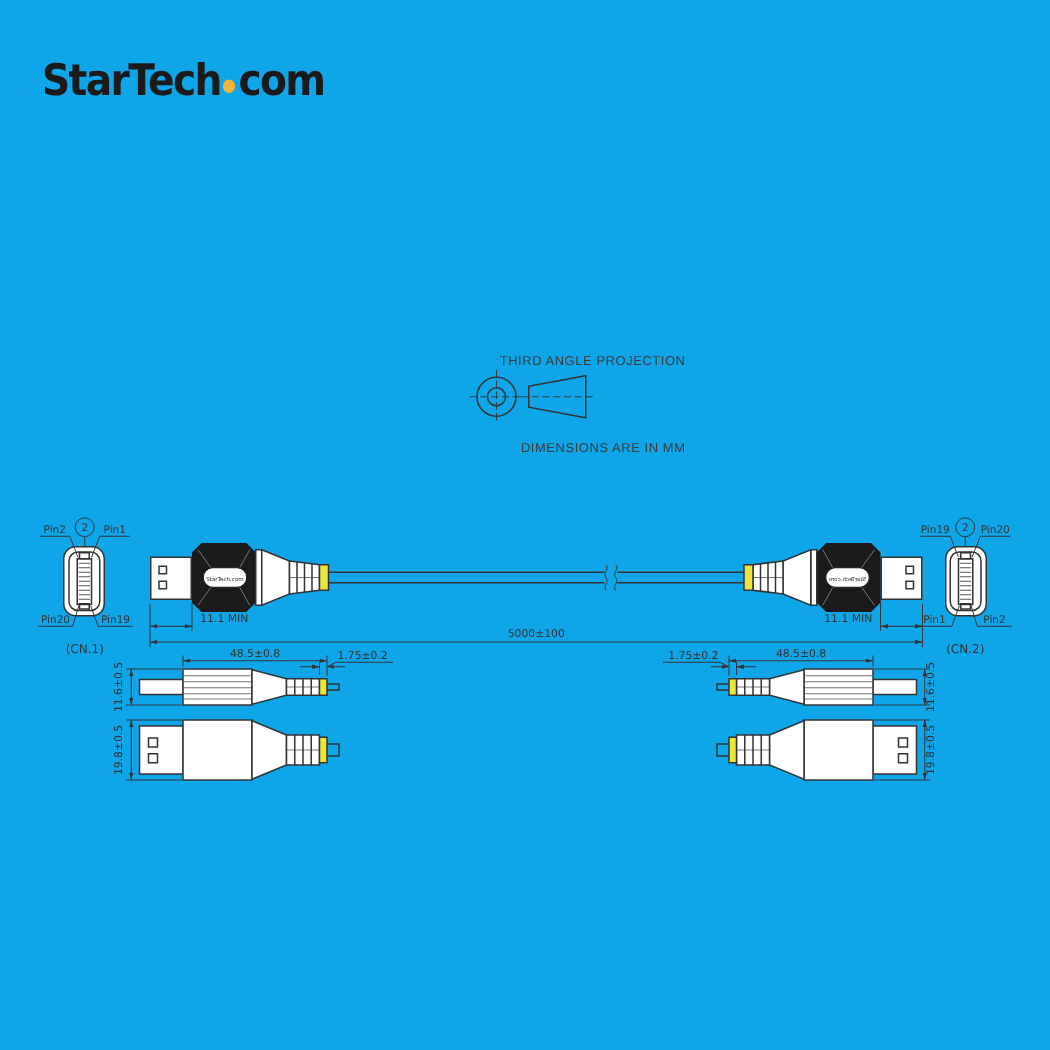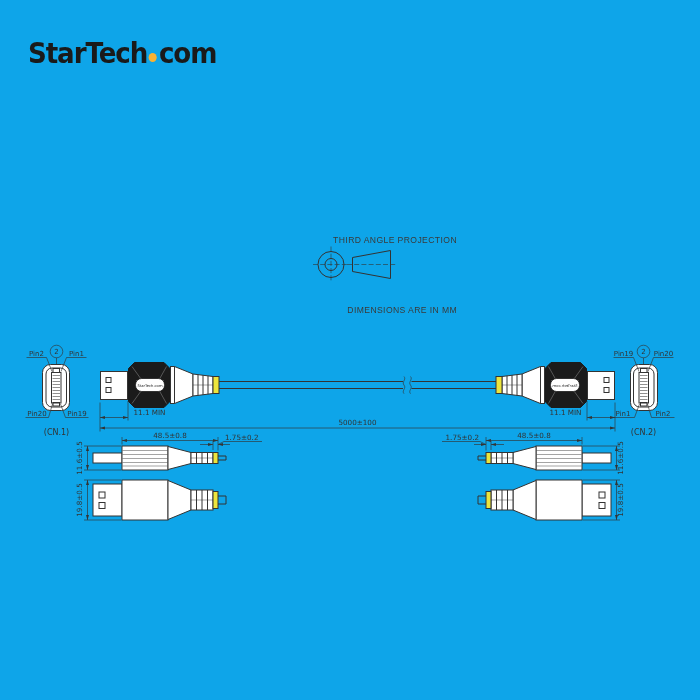--- a/index.html
+++ b/index.html
@@ -9,21 +9,21 @@
   
   .logo{position:absolute;left:28px;top:36px;display:flex;align-items:baseline;
         font-family:"DejaVu Sans",sans-serif;font-weight:700;font-size:29px;color:#1a1a1a;
         letter-spacing:-1.2px;transform:scaleX(.9);transform-origin:left center;white-space:nowrap;}
   .logo .dot{display:inline-block;width:9px;height:9px;border-radius:50%;
         background:#F9B233;margin:0 2px;transform:translateY(-1px);}
 
   
   .note{position:absolute;color:#3a3a3a;text-align:right;white-space:nowrap;}
   .proj-title{left:257px;top:235px;width:200px;font-size:8.6px;letter-spacing:.4px;}
-  .units-note{left:257px;top:293px;width:200px;font-size:8.6px;letter-spacing:.4px;margin-top:12px;}
+  .units-note{left:257px;top:293px;width:200px;font-size:8.6px;letter-spacing:.4px;}
 
   
   .s   {stroke:#333333;fill:none;stroke-width:1;}
   .sw  {stroke:#333333;fill:#ffffff;stroke-width:1;}
   .bodyfill{fill:#1b1b1b;stroke:#1b1b1b;stroke-width:1;}
   .bev {stroke:#8a8a8a;stroke-width:.55;fill:none;}
   .dim {stroke:#333333;stroke-width:.65;fill:none;}
   .dash{stroke:#333333;stroke-width:.6;fill:none;stroke-dasharray:5 2.2;}
   .h   {stroke:#333333;stroke-width:.45;fill:none;}
   .p   {stroke:#333333;stroke-width:.55;fill:none;}

